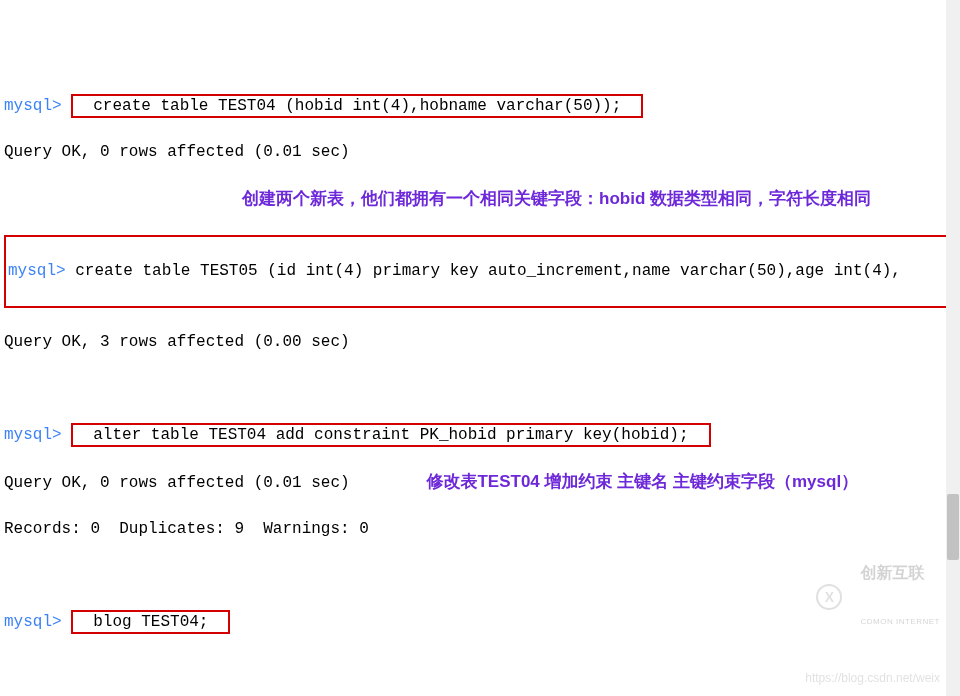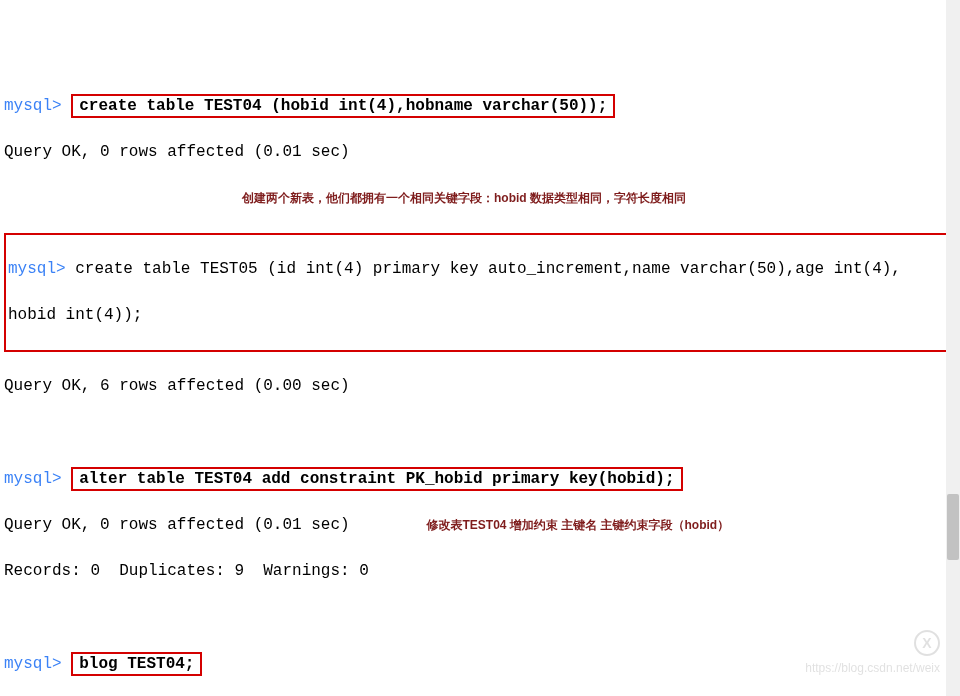--- a/index.html
+++ b/index.html
@@ -13,34 +13,33 @@
       color: #000000;
       padding: 2px 4px;
       position: relative;
       overflow: hidden;
       white-space: pre;
     }
     .prompt { color: #3b82f6; }
     .box-red {
       border: 2px solid #d40000;
       display: inline-block;
-      padding: 0 6px;
+      padding: 0 20px;
       line-height: 20px;
-      font-weight: bold;
     }
     .box-red-multi {
       border: 2px solid #d40000;
       display: block;
       padding: 0 2px;
     }
     .anno {
-      color: #7f1d1d;
+      color: #6d28d9;
       font-family: "Microsoft YaHei", "PingFang SC", sans-serif;
       font-weight: 700;
-      font-size: 12px;
+      font-size: 17px;
     }
     .line { display: block; min-height: 23px; }
     .scrollbar {
       position: absolute;
       right: 0;
       top: 0;
       width: 14px;
       height: 696px;
       background: #f0f0f0;
     }
@@ -73,43 +72,42 @@
       display: inline-flex;
       align-items: center;
       justify-content: center;
       font-weight: bold;
       font-size: 14px;
       color: #888;
     }
     .watermark-blog {
       position: absolute;
       right: 20px;
-      bottom: 16px;
+      bottom: 6px;
       opacity: 0.25;
       font-family: sans-serif;
       font-size: 12px;
       color: #888;
     }
   </style>
 </head>
 <body>
 
 
 
 <span class="line"><span class="prompt">mysql&gt;</span> <span class="box-red">create table TEST04 (hobid int(4),hobname varchar(50));</span></span>
 <span class="line">Query OK, 0 rows affected (0.01 sec)</span>
 <span class="line" style="padding-left:238px;"><span class="anno">创建两个新表，他们都拥有一个相同关键字段：hobid 数据类型相同，字符长度相同</span></span>
 <div class="box-red-multi" style="width:944px;">
 <span class="line"><span class="prompt">mysql&gt;</span> <span>create table TEST05 (id int(4) primary key auto_increment,name varchar(50),age int(4),</span></span>
-<span class="line">hobid int(4));</span>
 </div>
-<span class="line">Query OK, 6 rows affected (0.00 sec)</span>
+<span class="line">Query OK, 3 rows affected (0.00 sec)</span>
 <span class="line"> </span>
 <span class="line"><span class="prompt">mysql&gt;</span> <span class="box-red">alter table TEST04 add constraint PK_hobid primary key(hobid);</span></span>
-<span class="line"><span>Query OK, 0 rows affected (0.01 sec)</span>        <span class="anno">修改表TEST04 增加约束 主键名 主键约束字段（hobid）</span></span>
+<span class="line"><span>Query OK, 0 rows affected (0.01 sec)</span>        <span class="anno">修改表TEST04 增加约束 主键名 主键约束字段（mysql）</span></span>
 <span class="line">Records: 0  Duplicates: 9  Warnings: 0</span>
 <span class="line"> </span>
 <span class="line"><span class="prompt">mysql&gt;</span> <span class="box-red">blog TEST04;</span></span>
 
 
 
 
 
 
 
@@ -123,17 +121,21 @@
 
 
 
 
 <div class="scrollbar">
   <div class="scrollbar-thumb"></div>
 </div>
 
 <div class="watermark">
   <span class="logo">X</span>
+  <span>
+    <span style="font-size:16px;font-weight:bold;">创新互联</span><br>
+    <span style="font-size:8px;letter-spacing:0.5px;">CDMON INTERNET</span>
+  </span>
 </div>
 <div class="watermark-blog">https://blog.csdn.net/weix</div>
 
 
 
 
 </body></html>

